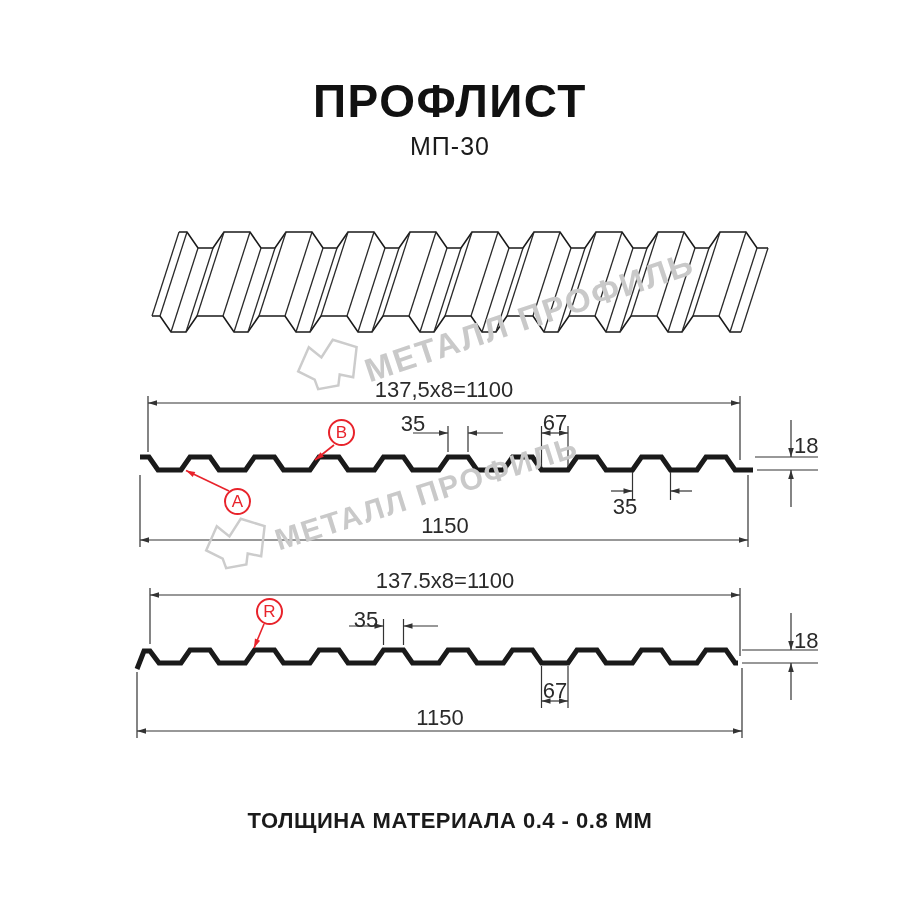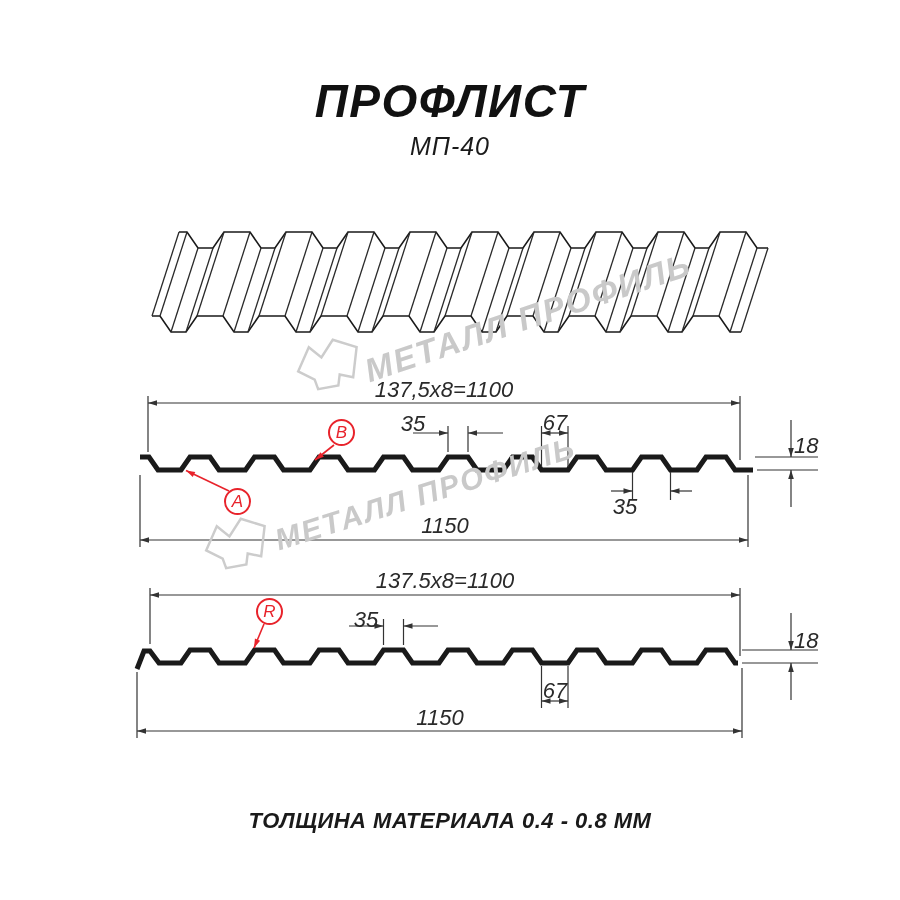--- a/index.html
+++ b/index.html
@@ -1,17 +1,17 @@
 <!DOCTYPE html>
 <html><head>
 <meta charset="utf-8">
 <style>
   html,body{margin:0;padding:0;background:#fff;}
   .page{position:relative;width:900px;height:900px;background:#ffffff;
-        font-family:"Liberation Sans",sans-serif;overflow:hidden;color:#1a1a1a;font-style:italic;}
+        font-family:"Liberation Sans",sans-serif;overflow:hidden;color:#1a1a1a;}
   svg.art{position:absolute;left:0;top:0;}
   .txt{position:absolute;}
   .title{left:0;right:0;top:74px;text-align:center;font-size:46px;font-weight:700;letter-spacing:1.5px;color:#111;}
   .subtitle{left:0;right:0;top:132px;text-align:center;font-size:25px;font-weight:500;letter-spacing:1px;color:#1a1a1a;}
   .footer{left:0;right:0;top:808px;text-align:center;font-size:22px;font-weight:600;letter-spacing:.5px;color:#1a1a1a;}
   .dim{font-size:22px;color:#2a2a2a;text-align:center;white-space:nowrap;}
   .circle{position:absolute;width:23px;height:23px;border:2.5px solid #e8232b;border-radius:50%;
           color:#e8232b;display:flex;align-items:center;justify-content:center;
           font-size:17px;font-weight:500;background:transparent;}
   .wm{position:absolute;color:#c9c9c9;font-weight:700;white-space:nowrap;
@@ -133,21 +133,21 @@
       <line x1="137" y1="731" x2="742" y2="731" stroke="#333333" stroke-width="1.2"></line>
       <polygon points="0,0 -9,-2.8 -9,2.8" fill="#333333" transform="translate(137,731) rotate(180)"></polygon>
       <polygon points="0,0 -9,-2.8 -9,2.8" fill="#333333" transform="translate(742,731) rotate(0)"></polygon>
       <line x1="264" y1="624" x2="254" y2="648" stroke="#e8232b" stroke-width="1.6"></line>
       <polygon points="0,0 -9,-2.8 -9,2.8" fill="#e8232b" transform="translate(254,648) rotate(113)"></polygon>
       <path d="M 6 38 L 22 10 L 36 24 L 52 4 L 80 16 L 72 52 L 56 47 L 53 60 L 28 62 L 25 50 Z" fill="none" stroke="#cccccc" stroke-width="3" transform="translate(290,341) rotate(-6) scale(0.82)"></path>
       <path d="M 6 38 L 22 10 L 36 24 L 52 4 L 80 16 L 72 52 L 56 47 L 53 60 L 28 62 L 25 50 Z" fill="none" stroke="#cccccc" stroke-width="3" transform="translate(198,520) rotate(-6) scale(0.82)"></path>
     </svg>
 
   <div class="txt title">ПРОФЛИСТ</div>
-  <div class="txt subtitle">МП-40</div>
+  <div class="txt subtitle">МП-30</div>
 
   <div class="wm wm1">МЕТАЛЛ ПРОФИЛЬ</div>
   <div class="wm wm2">МЕТАЛЛ ПРОФИЛЬ</div>
 
   <div class="txt dim" style="left:344px;top:377px;width:200px;">137,5x8=1100</div>
   <div class="txt dim" style="left:398px;top:411px;width:30px;">35</div>
   <div class="txt dim" style="left:540px;top:410px;width:30px;">67</div>
   <div class="txt dim" style="left:794px;top:433px;">18</div>
   <div class="txt dim" style="left:607px;top:494px;width:36px;">35</div>
   <div class="txt dim" style="left:395px;top:513px;width:100px;">1150</div>

